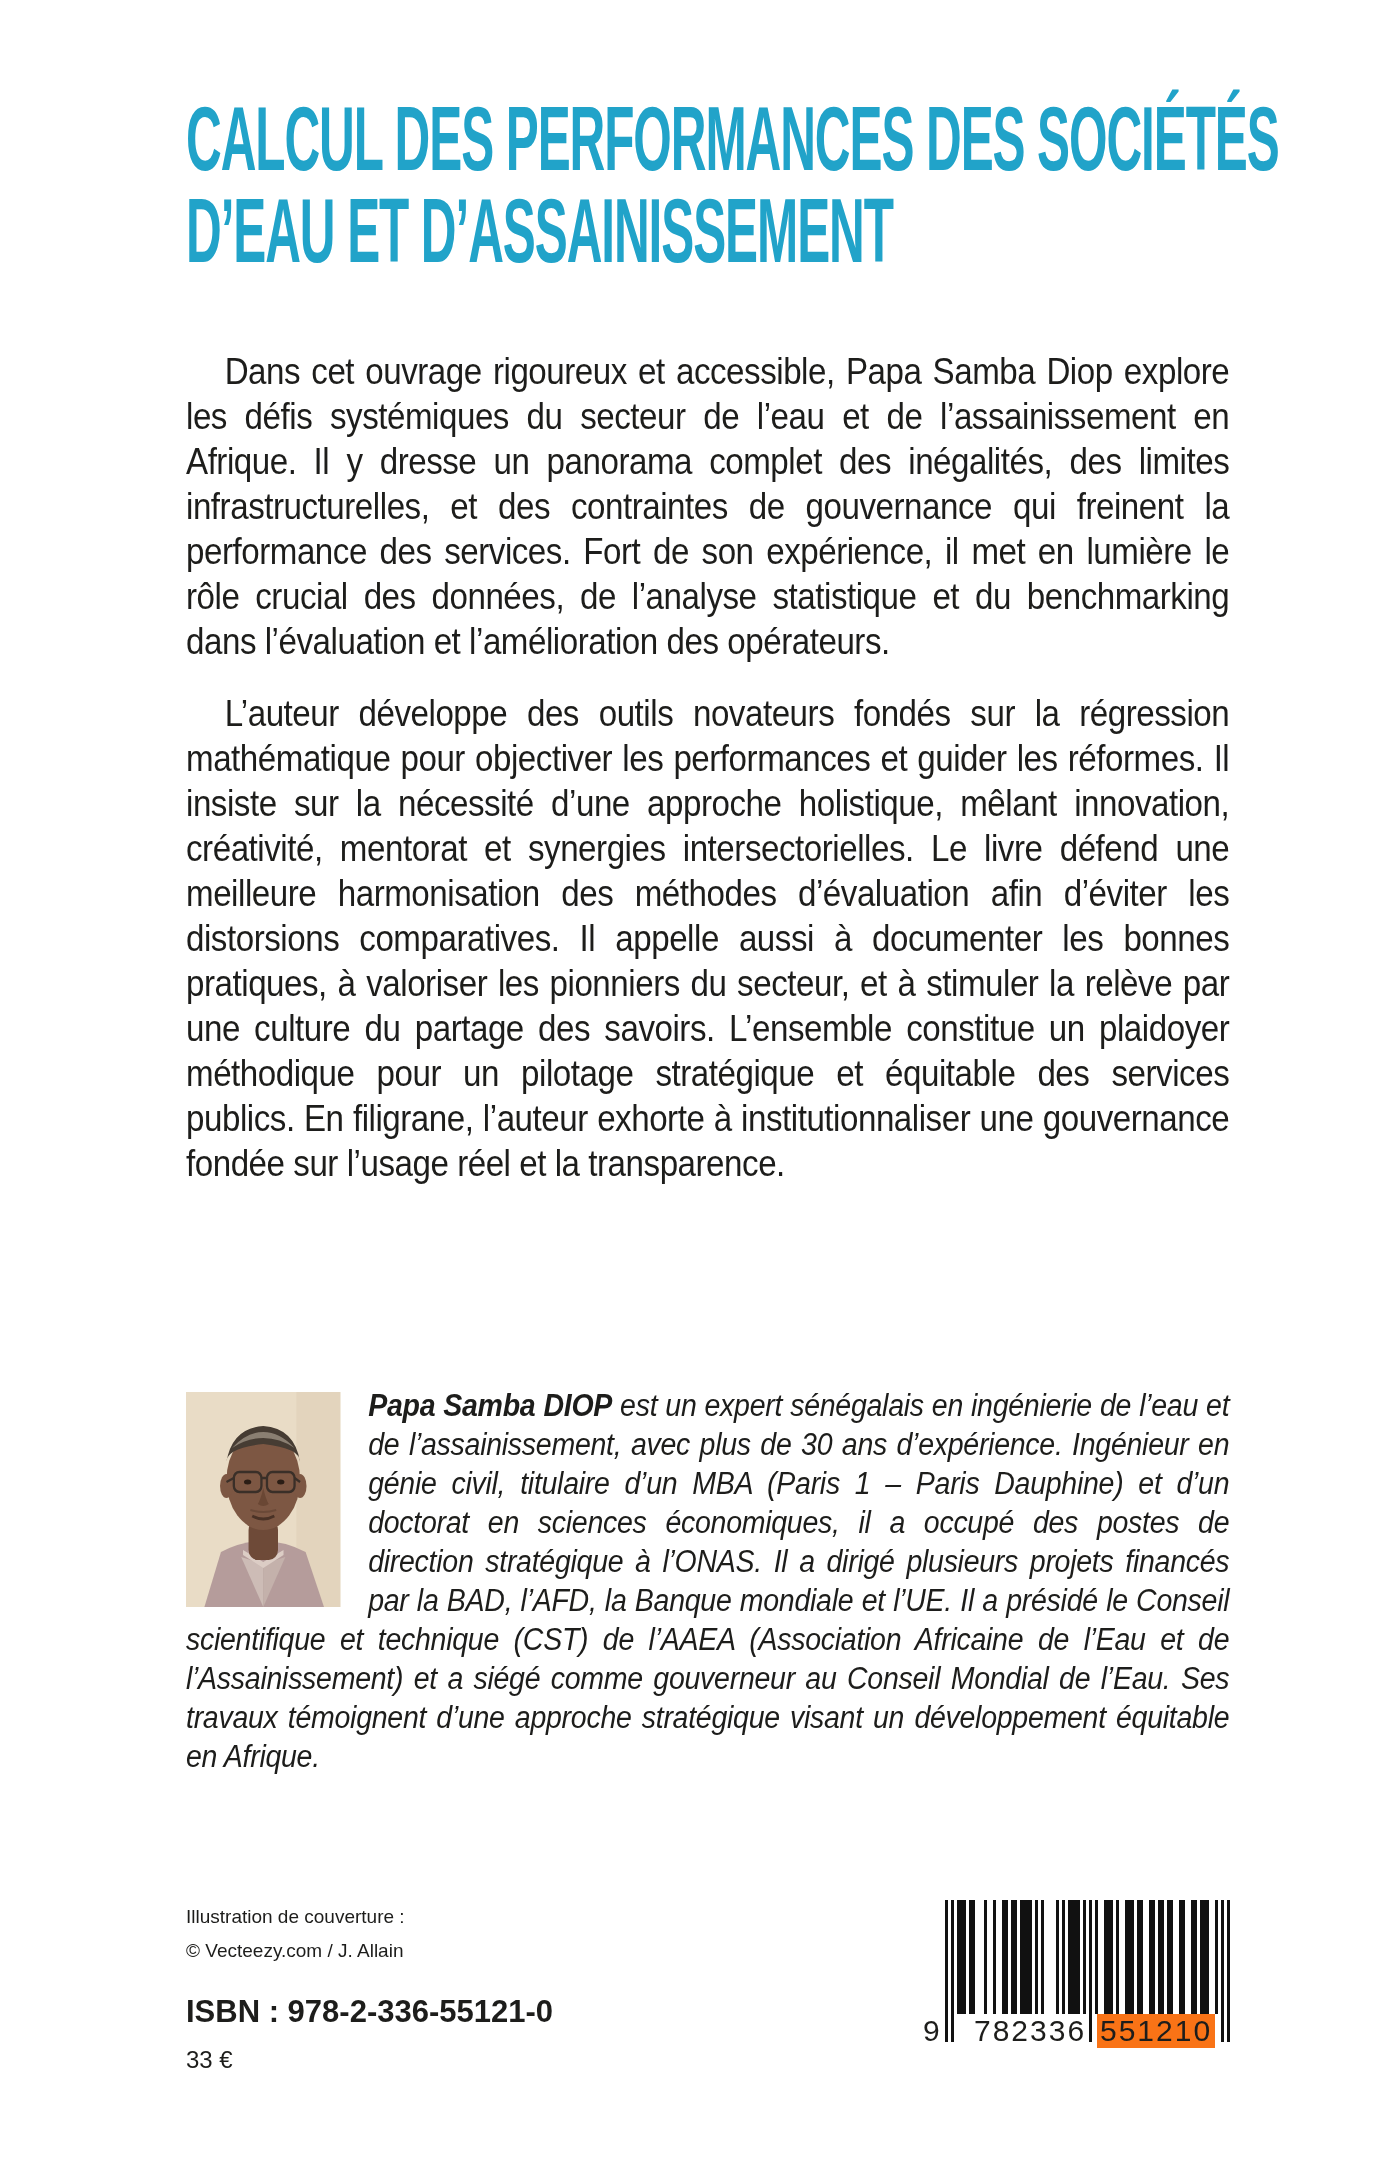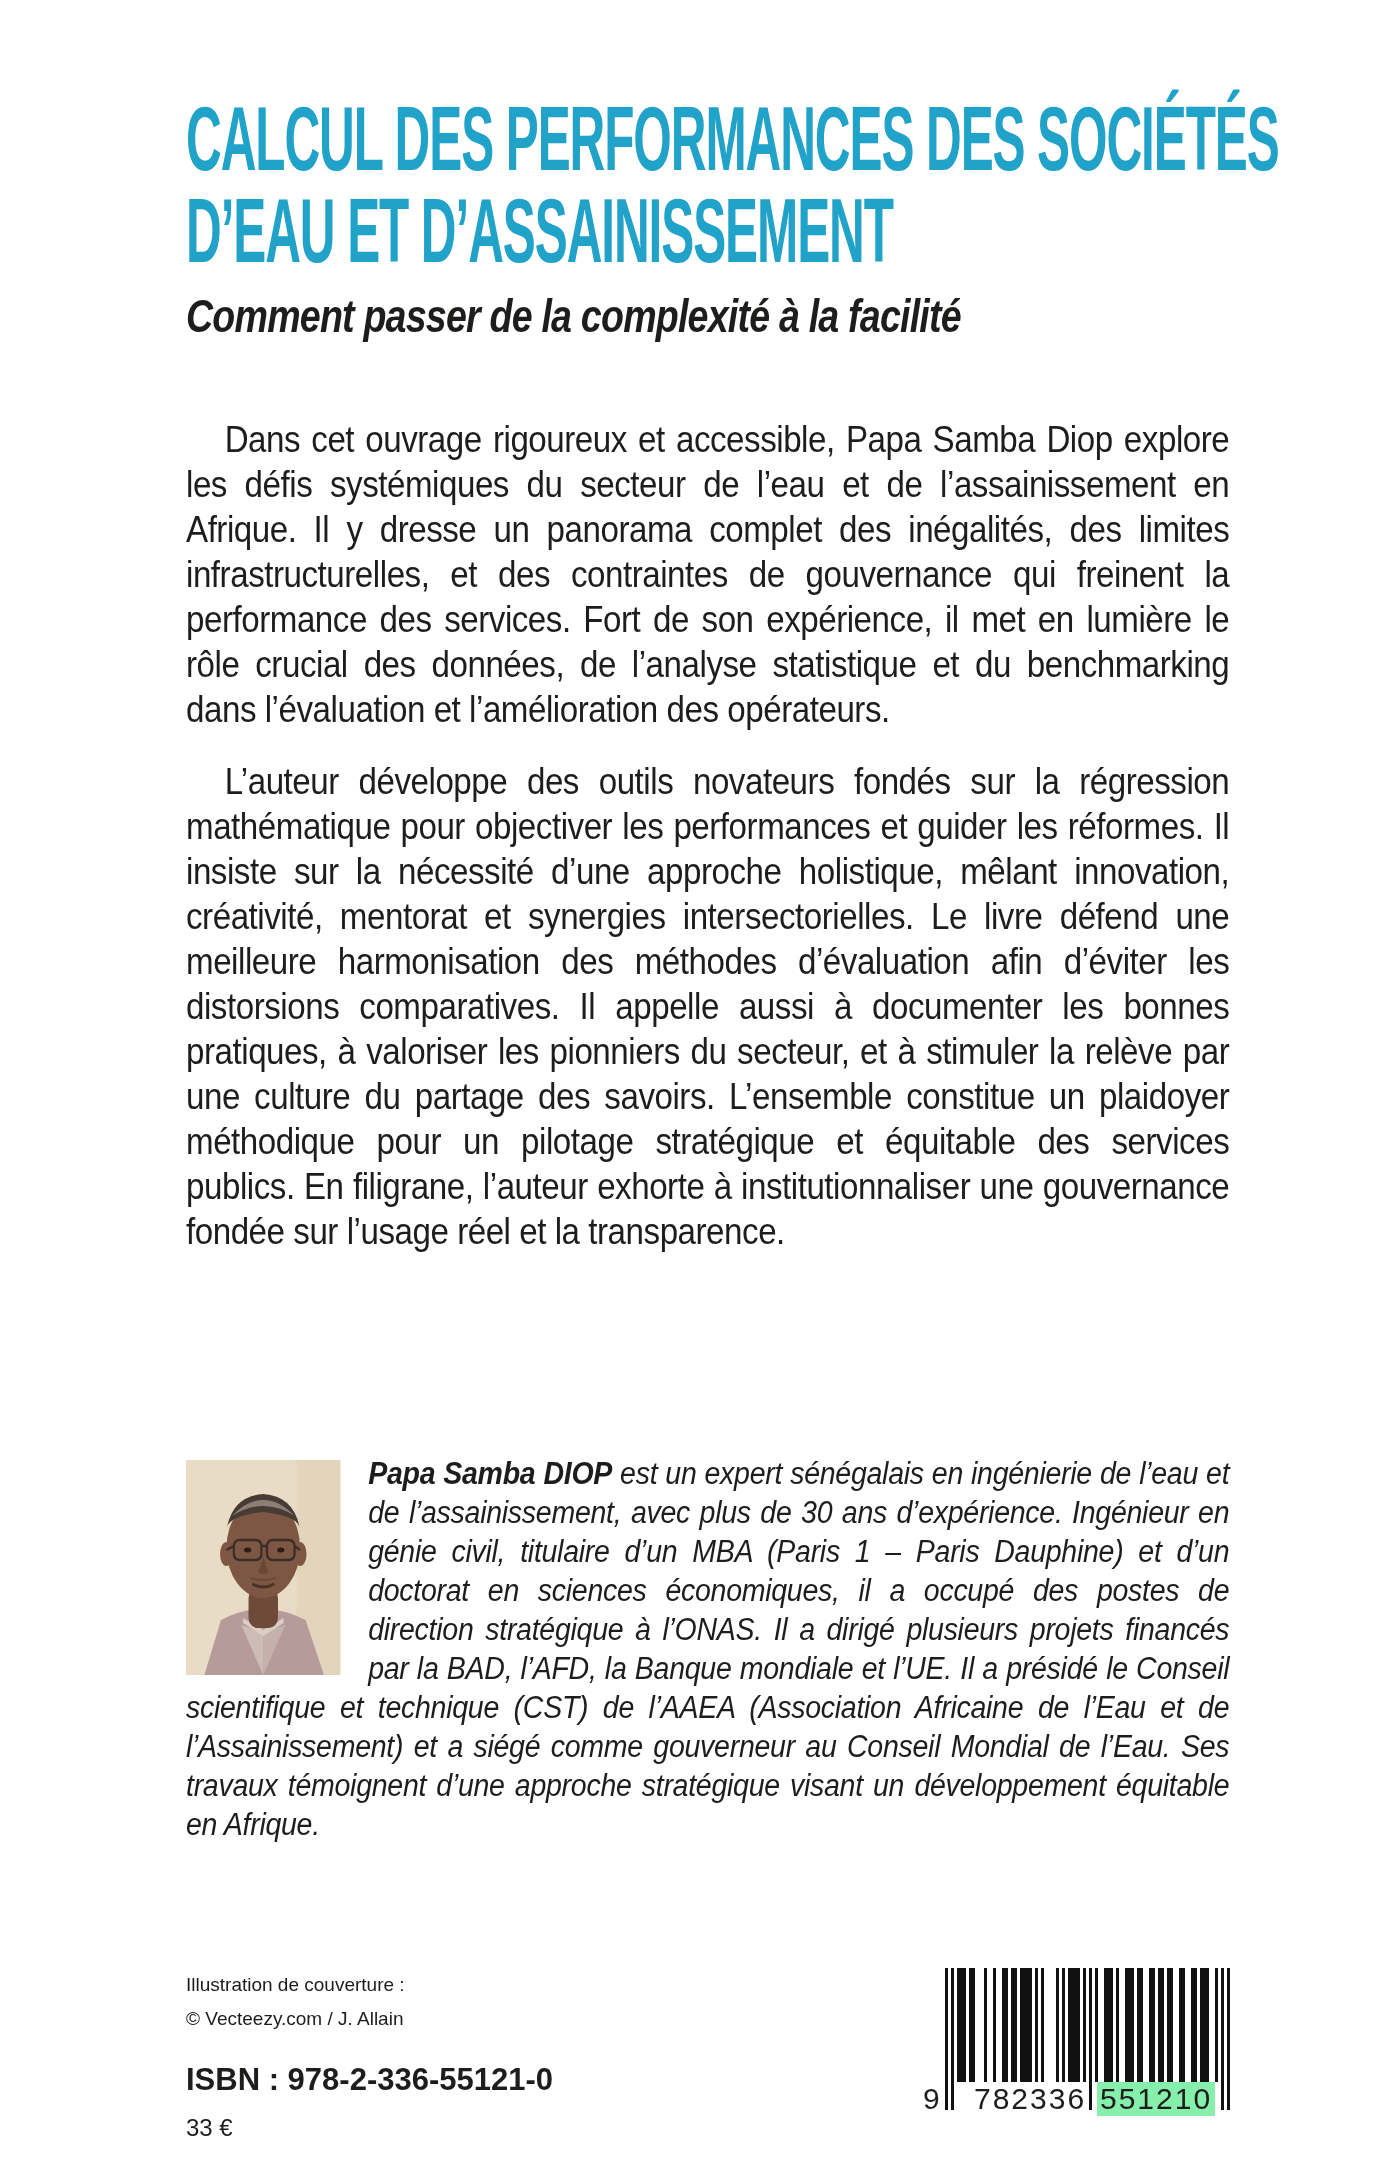--- a/index.html
+++ b/index.html
@@ -29,35 +29,32 @@
   
   .footer{position:relative;margin-top:124px;height:240px;}
   .credits{font-size:19px;line-height:34px;letter-spacing:0;}
   .isbn{margin-top:26px;font-size:31px;font-weight:bold;}
   .price{margin-top:16px;font-size:24px;}
   .barcode{position:absolute;top:0;right:0;width:305px;height:152px;}
   .barcode svg{position:absolute;left:20px;top:0;}
   .barcode .digits{position:absolute;left:0;top:114px;width:305px;height:36px;font-size:30px;letter-spacing:2px;}
   .digit-first{position:absolute;left:-2px;top:0;}
   .digit-g1{position:absolute;left:46px;top:0;background:#fff;padding:0 3px;}
-  .digit-g2{position:absolute;left:172px;top:0;background:#86efac;padding:0 3px;}
+  .digit-g2{position:absolute;left:172px;top:0;background:#f97316;padding:0 3px;}
 </style>
 </head>
 <body>
 
 <div class="page">
 
   <div class="title-line">
     <span>CALCUL DES PERFORMANCES DES SOCIÉTÉS</span>
   </div>
   <div class="title-line">
     <span>D’EAU ET D’ASSAINISSEMENT</span>
-  </div>
-  <div class="subtitle">
-    <span>Comment passer de la complexité à la facilité</span>
   </div>
 
   <div class="condense">
     <p class="syn first">Dans cet ouvrage rigoureux et accessible, Papa Samba Diop explore les défis systémiques du secteur de l’eau et de l’assainissement en Afrique. Il y dresse un panorama complet des inégalités, des limites infrastructurelles, et des contraintes de gouvernance qui freinent la performance des services. Fort de son expérience, il met en lumière le rôle crucial des données, de l’analyse statistique et du benchmarking dans l’évaluation et l’amélioration des opérateurs.</p>
     <p class="syn second">L’auteur développe des outils novateurs fondés sur la régression mathématique pour objectiver les performances et guider les réformes. Il insiste sur la nécessité d’une approche holistique, mêlant innovation, créativité, mentorat et synergies intersectorielles. Le livre défend une meilleure harmonisation des méthodes d’évaluation afin d’éviter les distorsions comparatives. Il appelle aussi à documenter les bonnes pratiques, à valoriser les pionniers du secteur, et à stimuler la relève par une culture du partage des savoirs. L’ensemble constitue un plaidoyer méthodique pour un pilotage stratégique et équitable des services publics. En filigrane, l’auteur exhorte à institutionnaliser une gouvernance fondée sur l’usage réel et la transparence.</p>
   </div>
 
   <div class="condense bio">
     <svg class="author-photo" viewBox="0 0 168 215" xmlns="http://www.w3.org/2000/svg" preserveAspectRatio="none">
       <rect x="0" y="0" width="168" height="215" fill="#e9dcc6"></rect>

